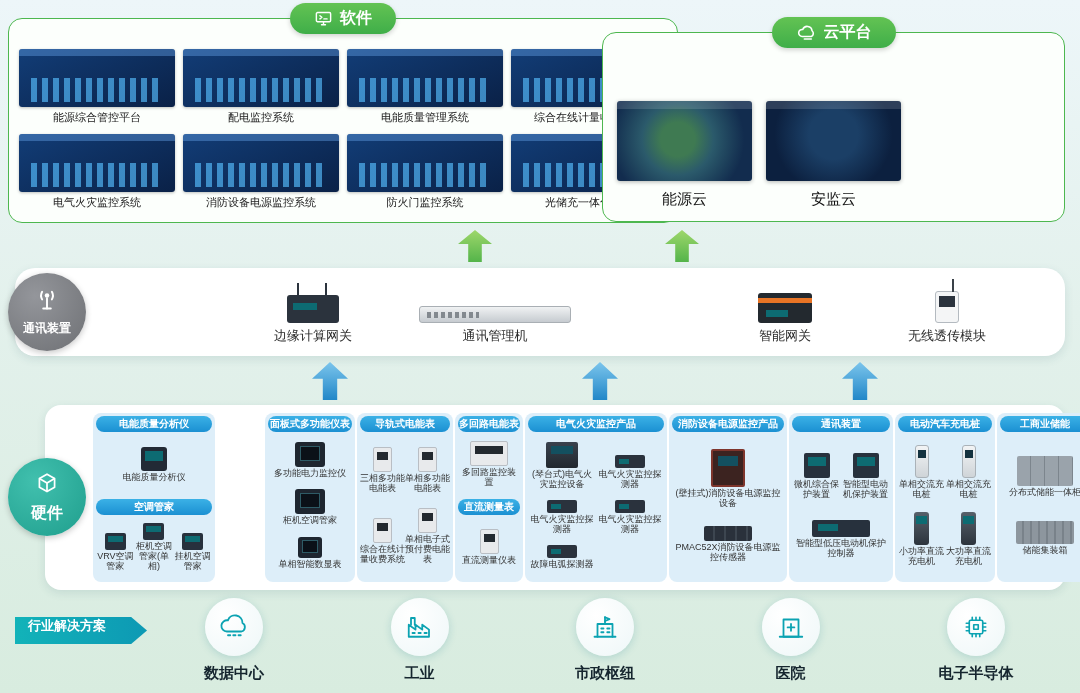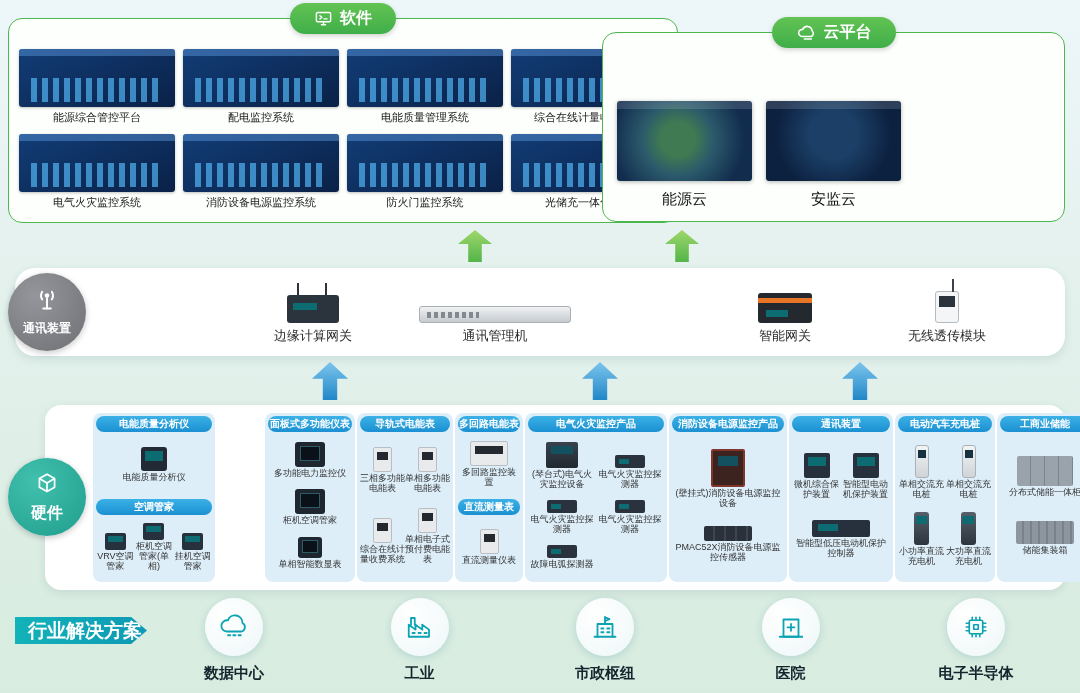--- a/index.html
+++ b/index.html
@@ -174,22 +174,22 @@
   .pillar-dark { width:15px; height:33px; background:linear-gradient(#57606a,#2c343d); border-radius:3px; }
   .pillar-dark::after { content:""; position:absolute; left:2px; right:2px; top:4px; height:8px; background:#0d6b72; }
   .cabinet-row { width:56px; height:30px; background:repeating-linear-gradient(90deg,#9aa3ab 0 13px,#7c858d 13px 14px); }
   .container { width:58px; height:23px; background:repeating-linear-gradient(90deg,#8d969e 0 6px,#79828a 6px 8px); border-radius:2px; }
 
   
   .sol-badge {
     position:absolute; left:15px; top:617px; width:132px; height:27px;
     background: linear-gradient(90deg,#12b3b9,#0d99b4);
     clip-path: polygon(0 0, 88% 0, 100% 50%, 88% 100%, 0 100%);
-    color:#fff; font-size:19px; font-weight:bold;
-    display:flex; align-items:center; padding-left:13px;
+    color:#fff; font-size:13px; font-weight:bold;
+    display:flex; align-items:flex-start; padding-left:13px;
   }
   .sol-items {
     position:absolute; left:150px; right:20px; top:598px;
     display:flex; justify-content:space-between; padding:0 28px;
   }
   .sol-item { display:flex; flex-direction:column; align-items:center; width:112px; }
   .sol-circle {
     width:58px; height:58px; border-radius:50%;
     background: radial-gradient(circle at 35% 30%, #ffffff, #eef7f8);
     box-shadow: 0 2px 8px rgba(20,120,140,.20);

